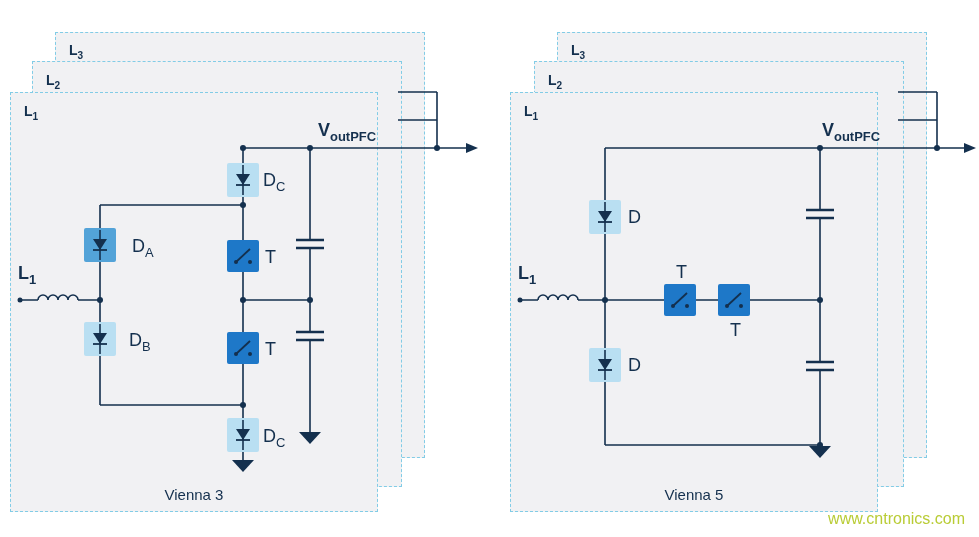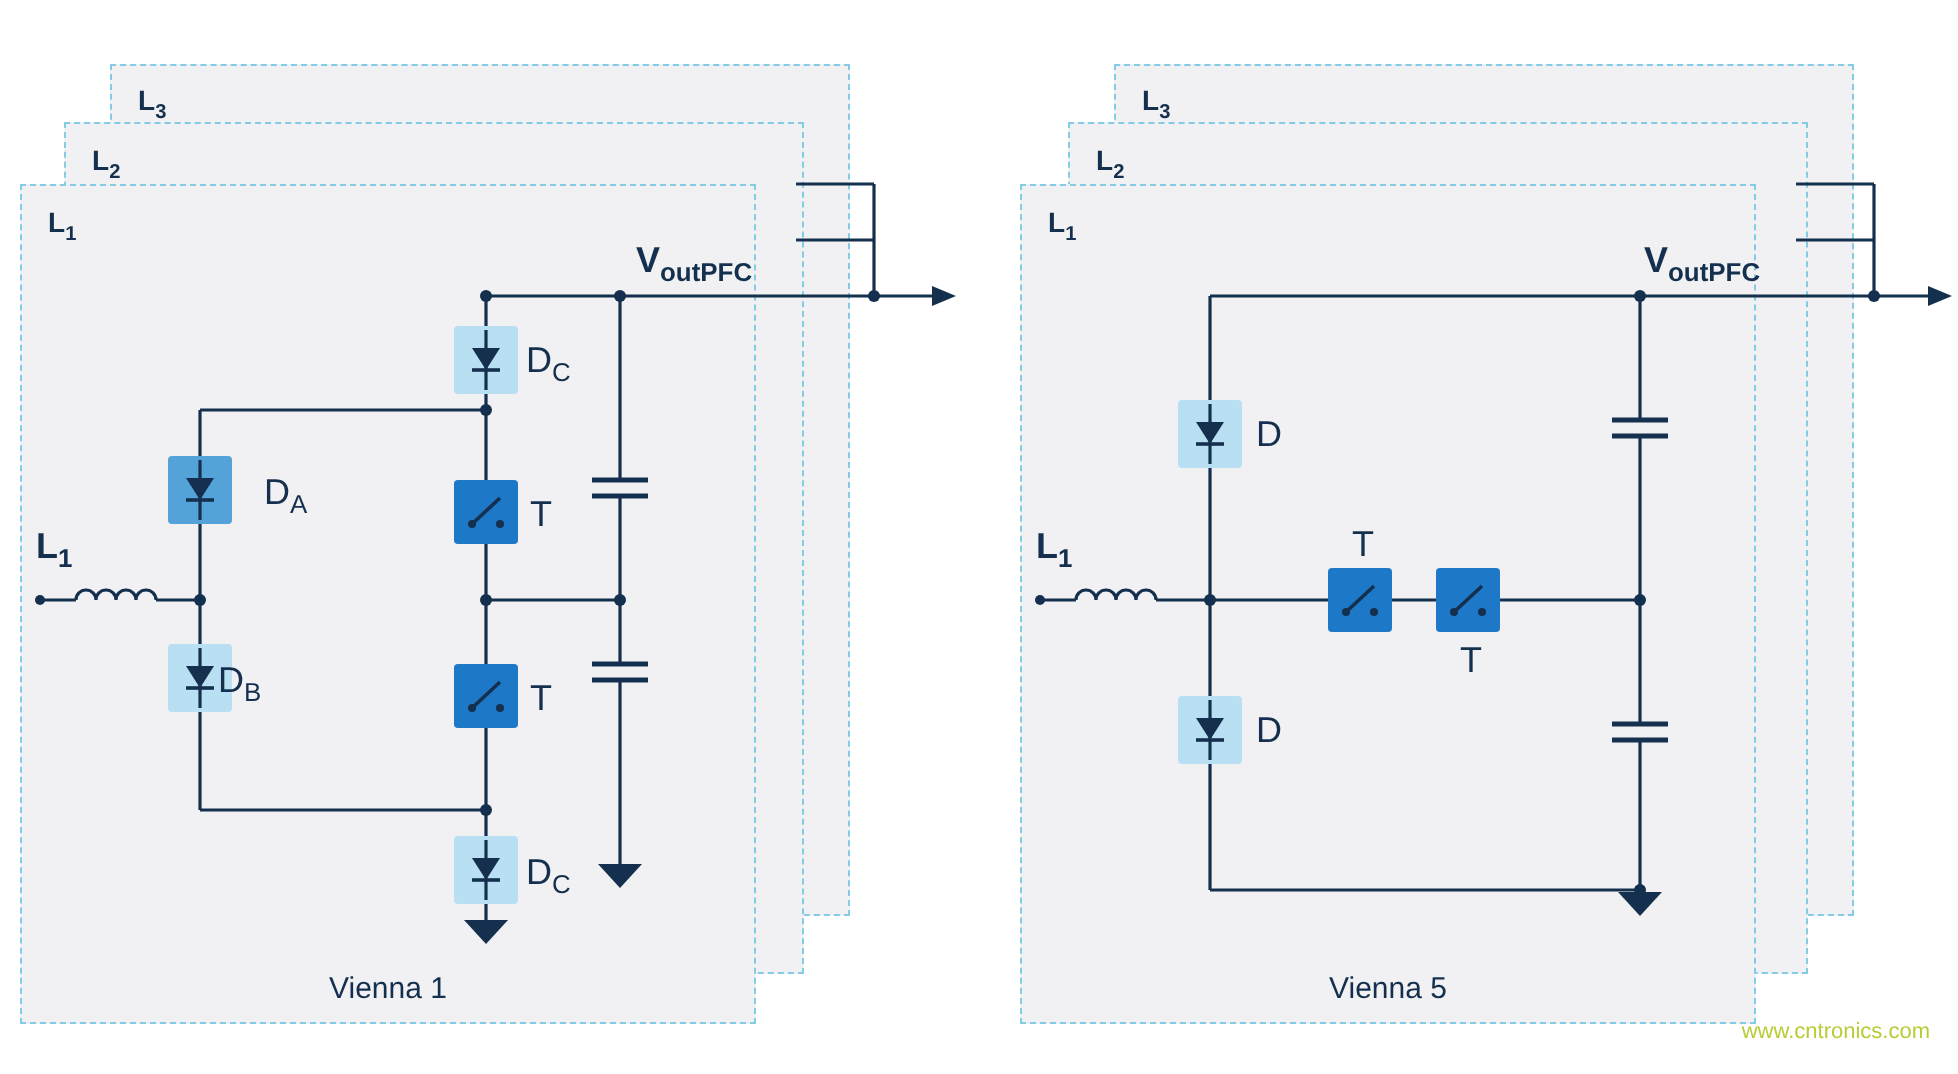--- a/index.html
+++ b/index.html
@@ -14,21 +14,21 @@
   *{margin:0;padding:0;box-sizing:border-box;}
   body{font-family:"Liberation Sans",sans-serif;background:#fff;}
   .canvas{position:relative;width:979px;height:525px;background:#fff;overflow:hidden;}
   .panel{position:absolute;background:var(--panel-fill);border:1px dashed var(--panel-border);}
   .labels{position:absolute;inset:0;z-index:6;pointer-events:none;}
   .panel-label{position:absolute;font-weight:bold;font-size:14px;color:var(--wire);}
   .lbl{position:absolute;font-size:18px;color:var(--wire);white-space:nowrap;}
   .lbl.bold{font-weight:bold;}
   sub{font-size:0.72em;}
   .caption{position:absolute;font-size:15px;color:var(--wire);text-align:center;}
-  .watermark{position:absolute;font-size:11px;color:var(--watermark-color);}
+  .watermark{position:absolute;font-size:16px;color:var(--watermark-color);}
   svg.wires{position:absolute;left:0;top:0;z-index:5;pointer-events:none;}
   .wire{stroke:var(--wire);stroke-width:1.6;fill:none;}
   .plate{stroke:var(--wire);stroke-width:2.4;fill:none;}
   .glyph{stroke:var(--wire);stroke-width:1.8;fill:none;}
   .fillg{fill:var(--wire);}
   .dot{fill:var(--wire);}
   .boxD{fill:var(--diode-light);}
   .boxDm{fill:var(--diode-medium);}
   .boxT{fill:var(--switch-fill);}
 </style>
@@ -162,33 +162,33 @@
     </div>
     <div class="lbl bold" style="left:318px;top:120px;">
       <span>V</span><sub>outPFC</sub>
     </div>
     <div class="lbl" style="left:263px;top:170px;">
       <span>D</span><sub>C</sub>
     </div>
     <div class="lbl" style="left:132px;top:236px;">
       <span>D</span><sub>A</sub>
     </div>
-    <div class="lbl" style="left:109px;top:330px;">
+    <div class="lbl" style="left:129px;top:330px;">
       <span>D</span><sub>B</sub>
     </div>
     <div class="lbl" style="left:263px;top:426px;">
       <span>D</span><sub>C</sub>
     </div>
     <div class="lbl" style="left:265px;top:247px;">
       <span>T</span>
     </div>
     <div class="lbl" style="left:265px;top:339px;">
       <span>T</span>
     </div>
-    <div class="caption" style="left:10px;width:368px;top:486px;">Vienna 1</div>
+    <div class="caption" style="left:10px;width:368px;top:486px;">Vienna 3</div>
 
     <div class="panel-label" style="left:571px;top:42px;">
       <span>L</span><sub>3</sub>
     </div>
     <div class="panel-label" style="left:548px;top:72px;">
       <span>L</span><sub>2</sub>
     </div>
     <div class="panel-label" style="left:524px;top:103px;">
       <span>L</span><sub>1</sub>
     </div>

